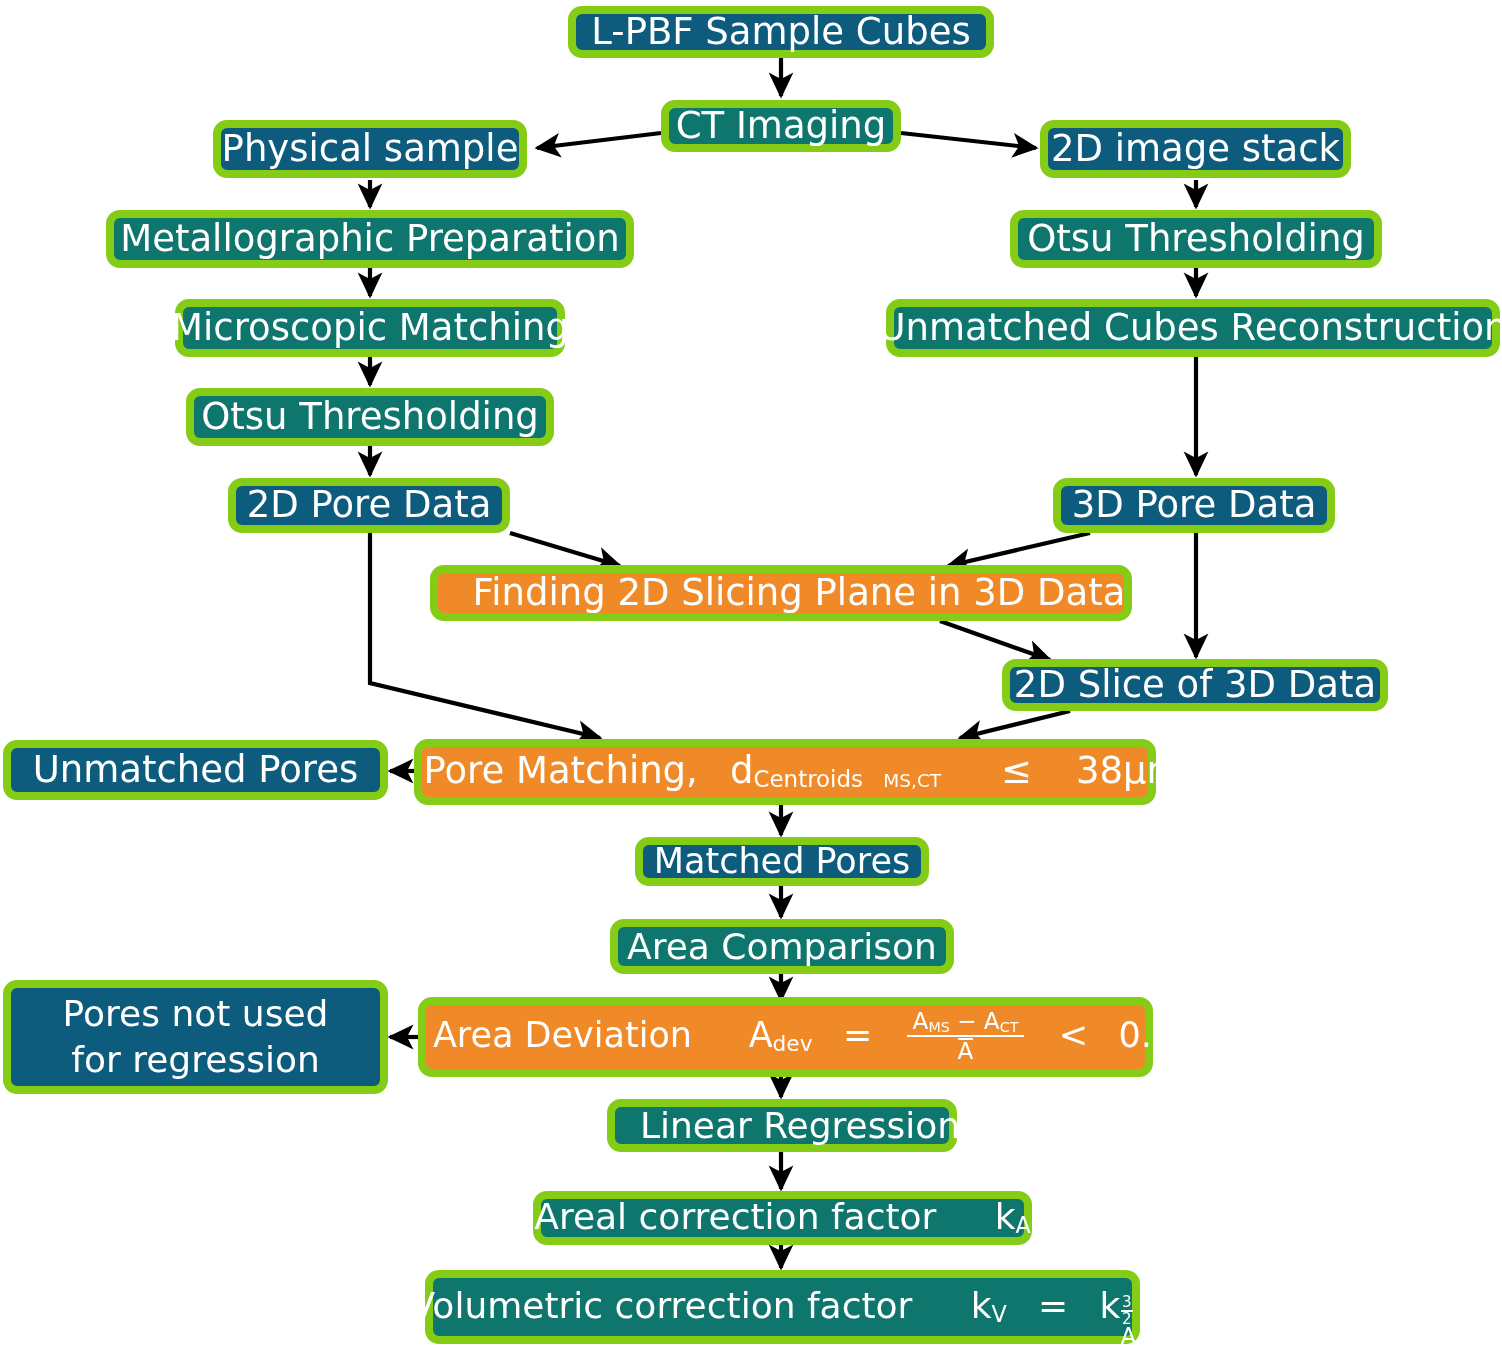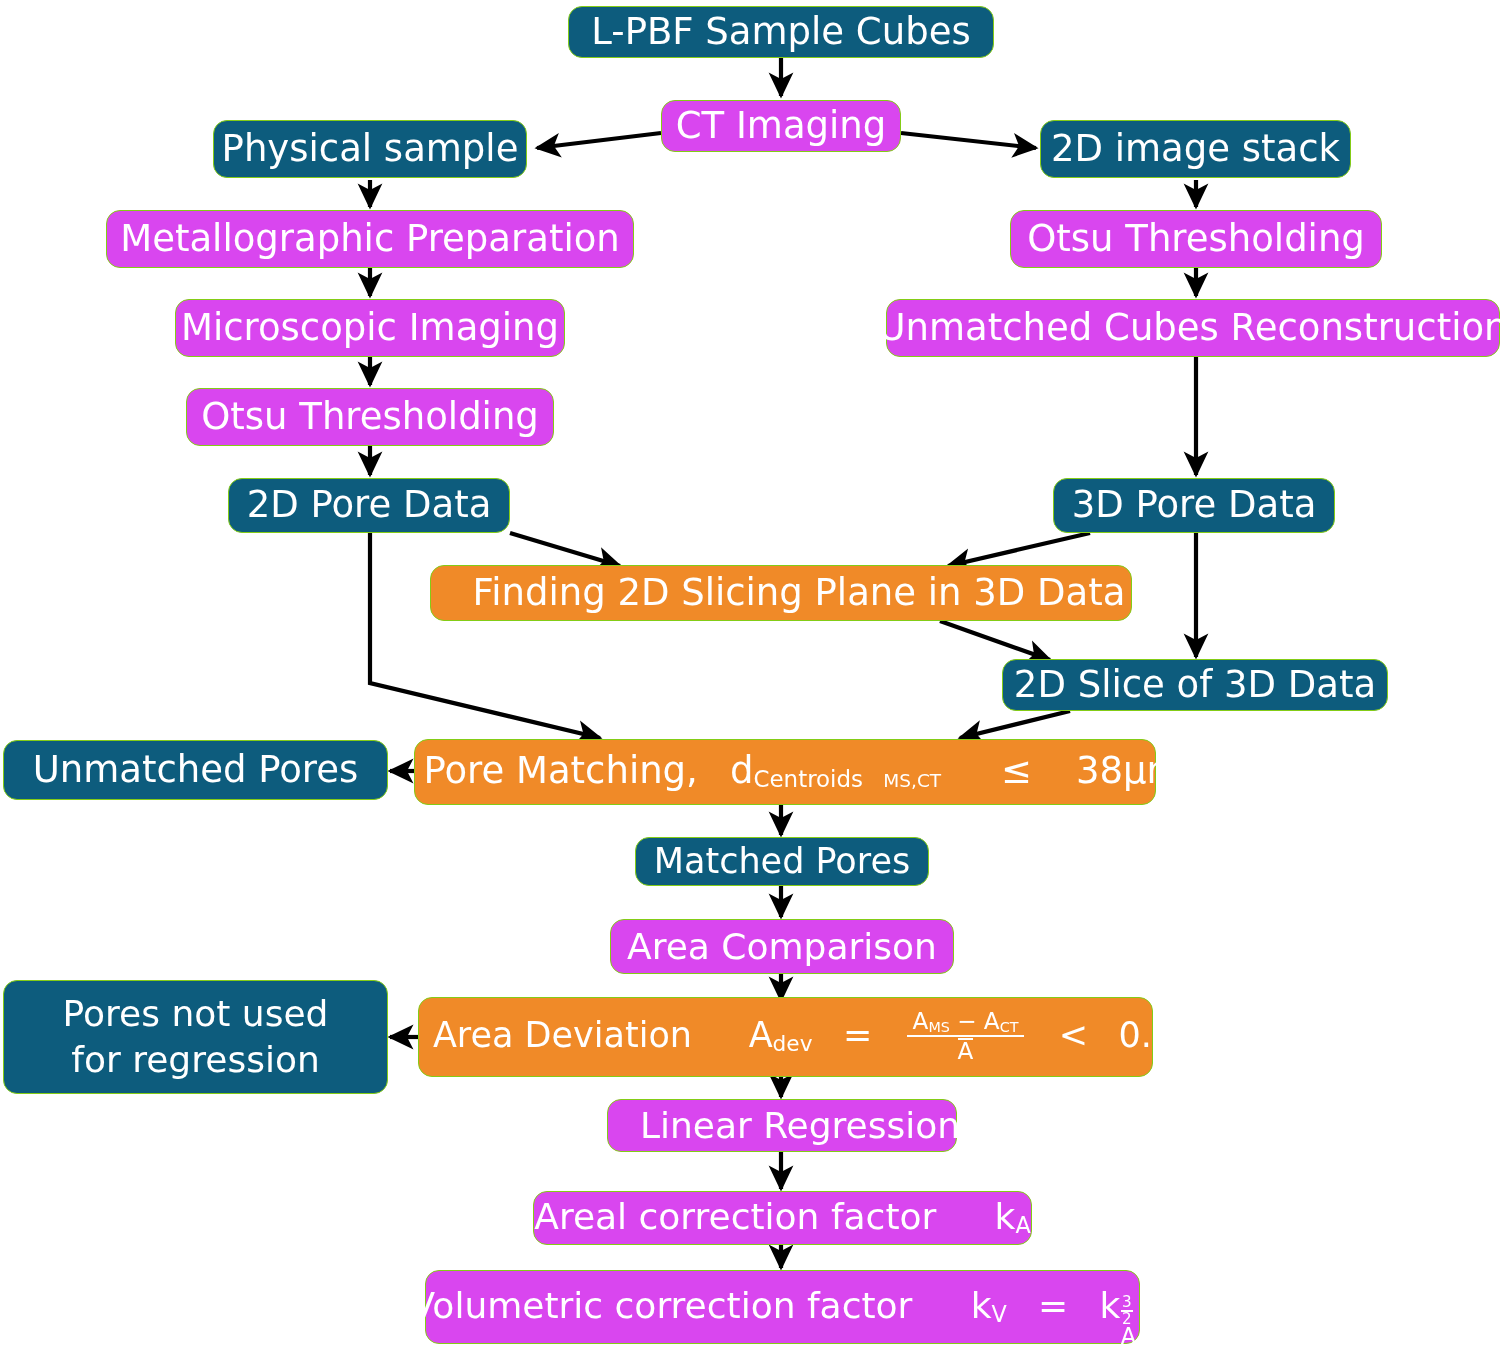--- a/index.html
+++ b/index.html
@@ -19,34 +19,34 @@
     position: absolute;
     left: 0;
     top: 0;
     width: 1502px;
     height: 1350px;
     pointer-events: none;
   }
   .node {
     position: absolute;
     box-sizing: border-box;
-    border: 1px solid #84cc16;
+    border: 8px solid #84cc16;
     border-radius: 14px;
     color: #ffffff;
     display: flex;
     align-items: center;
     justify-content: center;
     text-align: center;
     line-height: 1.04;
     white-space: nowrap;
     letter-spacing: 0px;
     z-index: 5;
   }
   .blue   { background: #0d5c7d; }
-  .teal   { background: #d946ef; }
+  .teal   { background: #0f766e; }
   .orange { background: #f08a28; padding-left: 36px; }
 
   .lbl { display: block; }
 
   
   sub.sb {
     font-size: 0.62em;
     vertical-align: -0.18em;
     letter-spacing: 0px;
   }
@@ -195,21 +195,21 @@
 
   <div class="node teal" style="left:106px; top:210px; width:528px; height:58px; font-size:37px;">
     <span class="lbl">Metallographic Preparation</span>
   </div>
 
   <div class="node teal" style="left:1010px; top:210px; width:372px; height:58px; font-size:37px;">
     <span class="lbl">Otsu Thresholding</span>
   </div>
 
   <div class="node teal" style="left:175px; top:299px; width:390px; height:58px; font-size:37px;">
-    <span class="lbl">Microscopic Imaging</span>
+    <span class="lbl">Microscopic Matching</span>
   </div>
 
   <div class="node teal" style="left:886px; top:299px; width:614px; height:58px; font-size:37px;">
     <span class="lbl">Unmatched Cubes Reconstruction</span>
   </div>
 
   <div class="node teal" style="left:186px; top:388px; width:368px; height:58px; font-size:37px;">
     <span class="lbl">Otsu Thresholding</span>
   </div>
 

